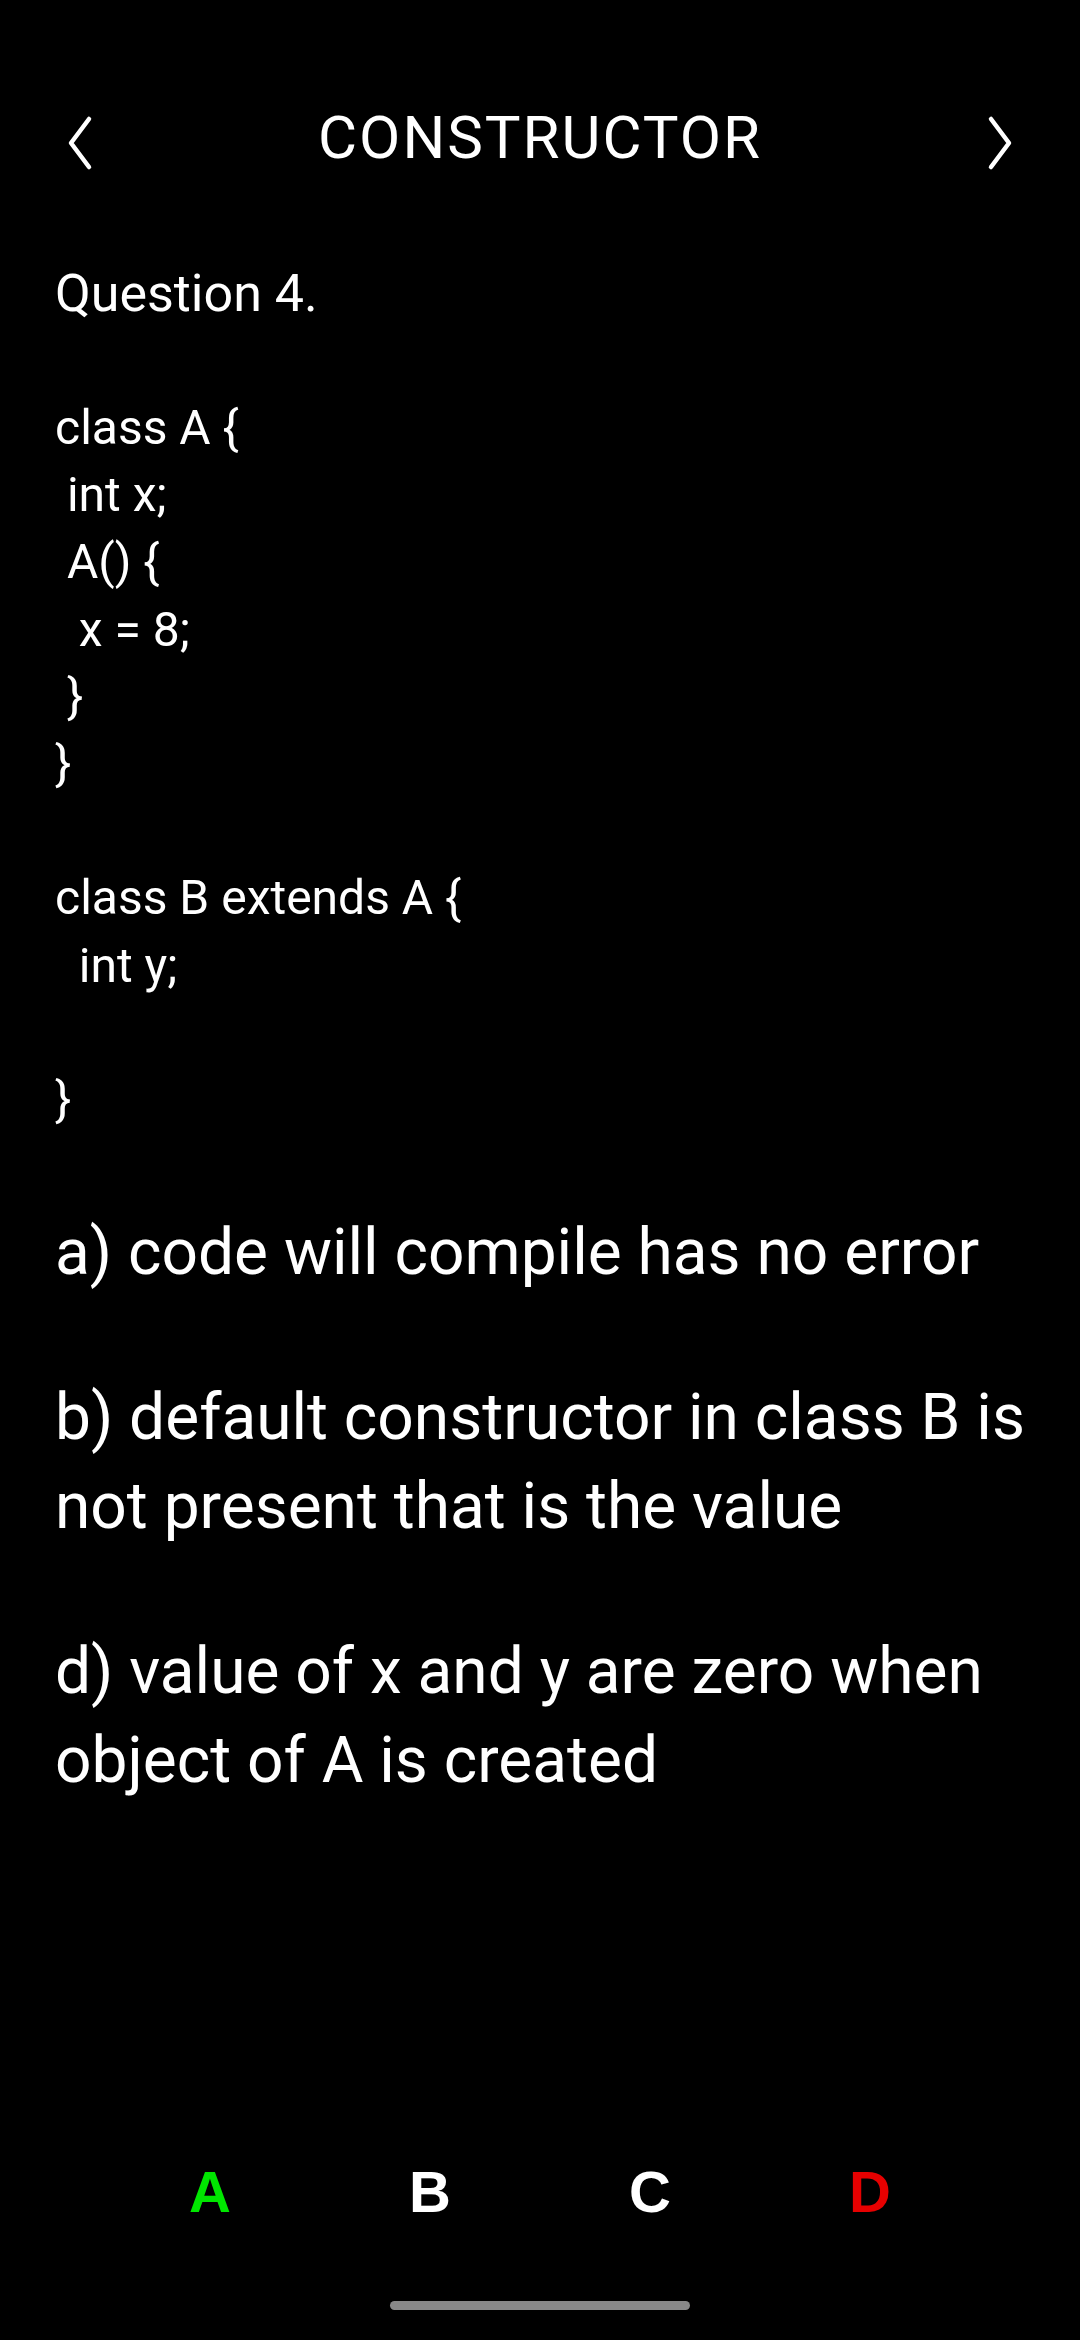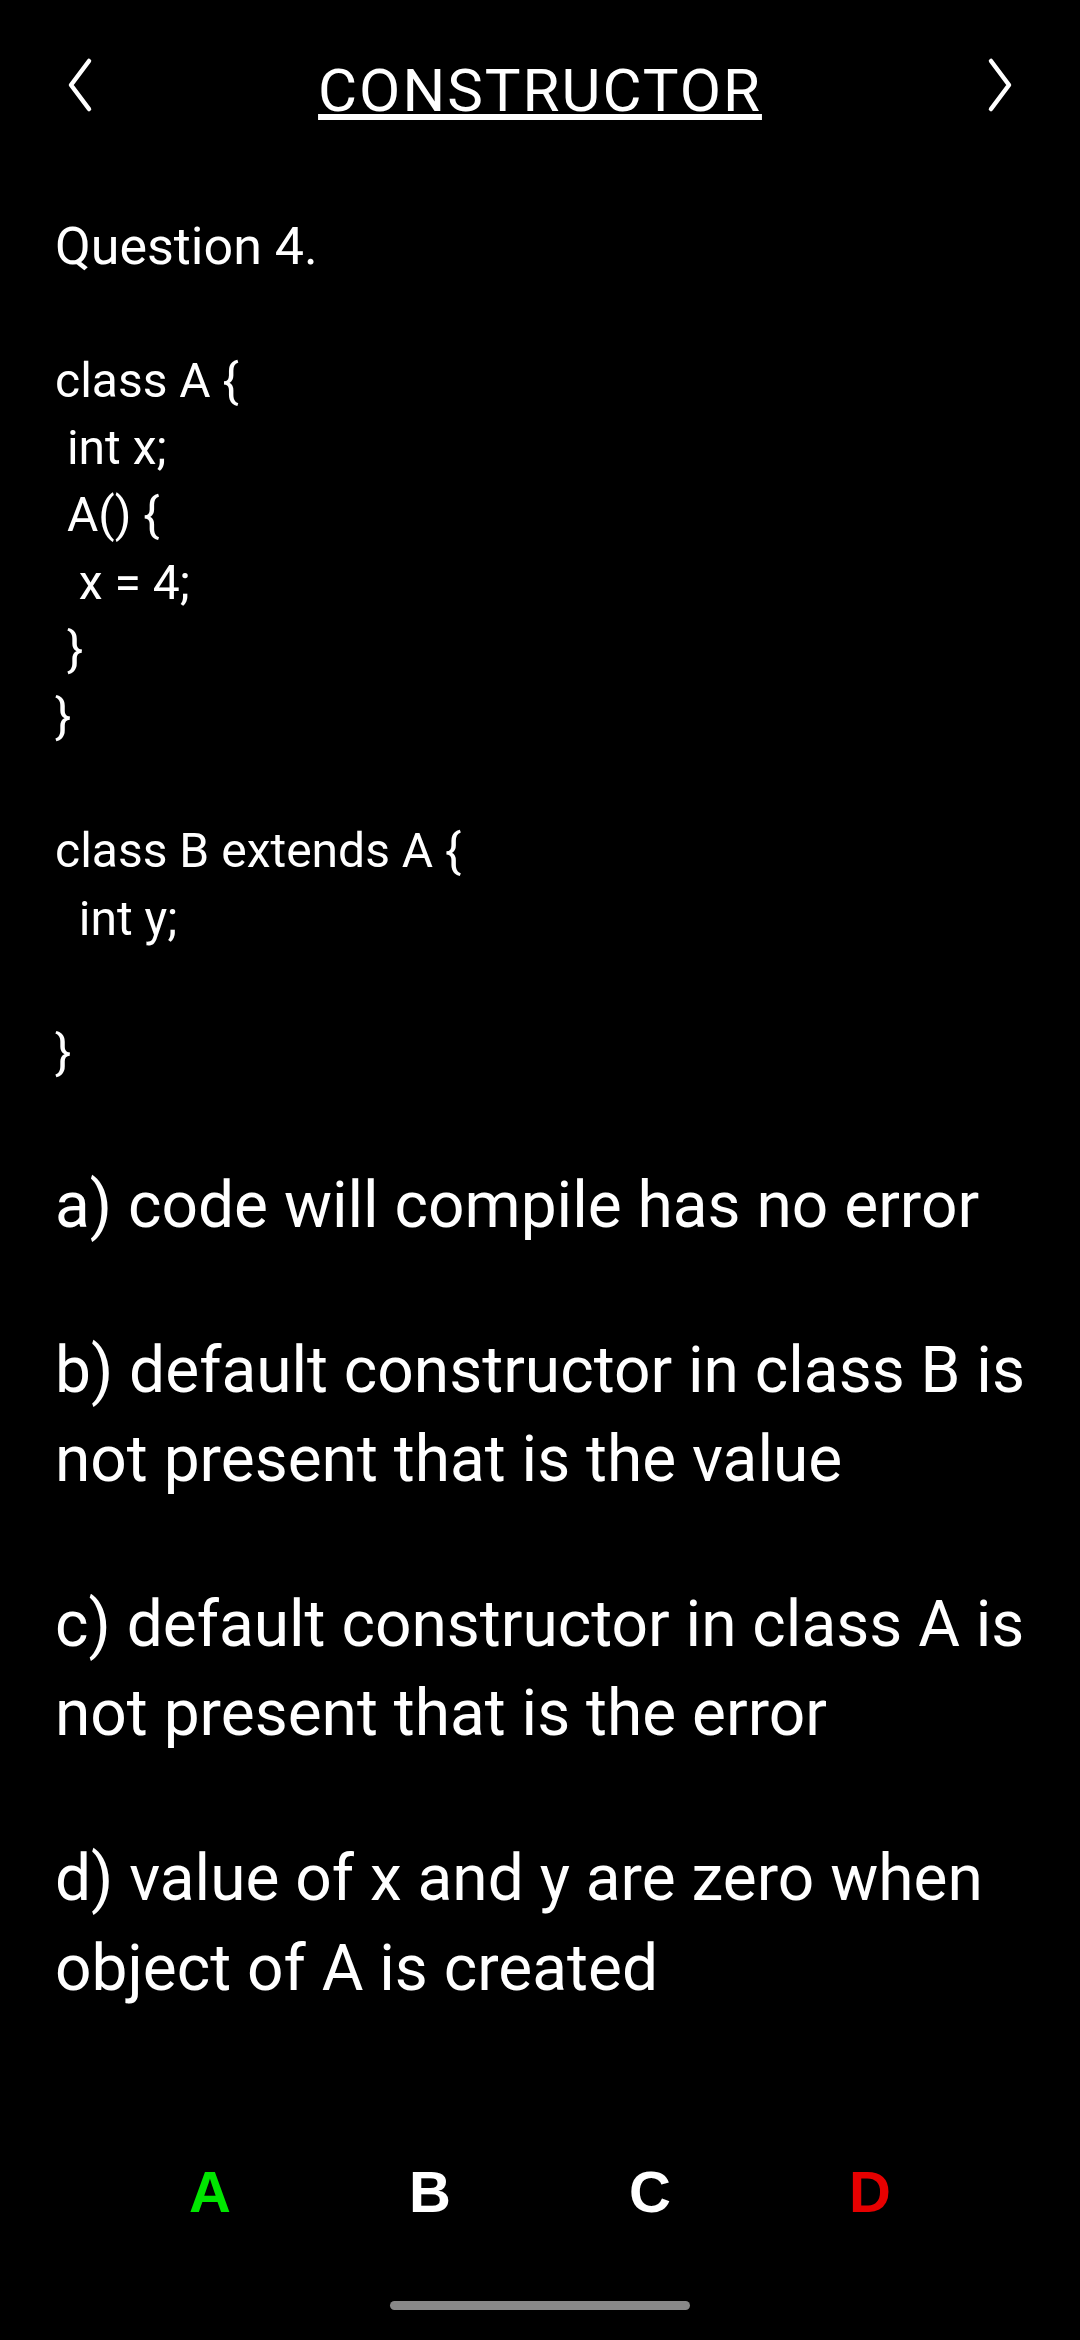--- a/index.html
+++ b/index.html
@@ -11,24 +11,23 @@
       background: #000;
       color: #fff;
       font-family: -apple-system, BlinkMacSystemFont, "Segoe UI", Roboto, sans-serif;
       width: 1080px;
       height: 2340px;
       position: relative;
       overflow: hidden;
     }
     .header {
       display: flex;
-      align-items: flex-start;
+      align-items: flex-end;
       justify-content: space-between;
-      padding: 55px 50px 40px 50px;
-      text-decoration: underline;
+      padding: 102px 50px 40px 50px;
     }
     .nav-btn {
       background: none;
       border: none;
       color: #fff;
       cursor: pointer;
       display: flex;
       align-items: center;
       justify-content: center;
       width: 60px;
@@ -121,32 +120,31 @@
       <polyline points="6,4 18,20 6,36"></polyline>
     </svg>
   </button>
 </div>
 
 <div class="content">
   <div class="question-label">Question 4.</div>
   <div class="code-block">class A {
  int x;
  A() {
-  x = 4;
+  x = 8;
  }
 }
 
 class B extends A {
   int y;
 
 }</div>
   <div class="options">
     <div class="option">a)  code will compile has no error</div>
     <div class="option">b)  default constructor in class B is not present that is the value</div>
-    <div class="option">c)  default constructor in class A is not present that is the error</div>
     <div class="option">d)  value of x and y are zero when object of A is created</div>
   </div>
 </div>
 
 <div class="answer-bar">
   <button class="answer-btn answer-a">A</button>
   <button class="answer-btn answer-b">B</button>
   <button class="answer-btn answer-c">C</button>
   <button class="answer-btn answer-d">D</button>
 </div>

